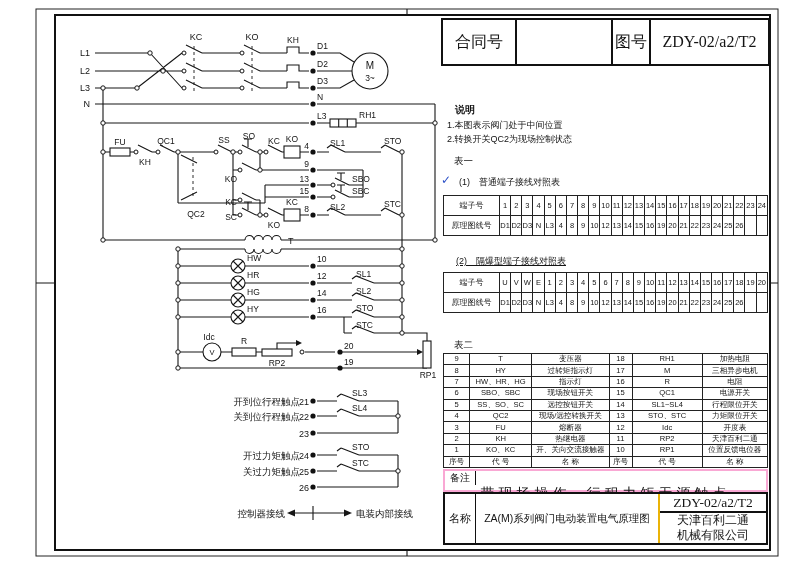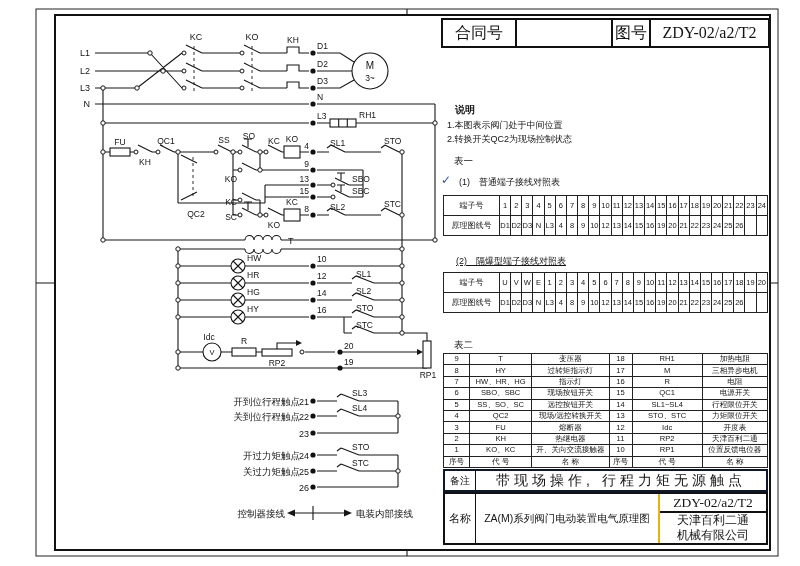--- a/index.html
+++ b/index.html
@@ -25,21 +25,21 @@
   .secLabel{font-size:9.5px;}
   .capLabel{font-size:9px;}
   .check{color:#2a4fc7;font-size:12px;font-weight:bold;}
   table.tt{border-collapse:collapse;table-layout:fixed;background:#fff;}
   table.tt td{border:1px solid #222;text-align:center;padding:0;overflow:hidden;white-space:nowrap;}
   table.term{width:325px;}
   table.term td{height:19px;font-size:7.5px;}
   table.term td.hd{font-size:8px;}
   table.comp{width:325px;}
   table.comp td{height:10.4px;font-size:7.6px;line-height:10px;}
-  .remark{display:flex;border:2px solid #0f172a;box-sizing:border-box;background:#fff;}
+  .remark{display:flex;border:2px solid #f9a8d4;box-sizing:border-box;background:#fff;flex-direction:column;}
   .remark .lab{width:30px;display:flex;align-items:center;justify-content:center;
                border-right:1px solid #111;font-size:10px;}
   .remark .txt{flex:1;display:flex;align-items:center;justify-content:center;
                font-size:14px;letter-spacing:4px;}
   .nameBlk{display:flex;border:2px solid #111;box-sizing:border-box;background:#fff;}
   .nameBlk .lab{width:30px;display:flex;align-items:center;justify-content:center;
                 border-right:1px solid #111;font-size:11px;line-height:1.25;text-align:center;}
   .nameBlk .lab span{display:block;width:1em;}
   .nameBlk .val{flex:1;display:flex;align-items:center;justify-content:center;
                 font-size:10.5px;border-right:2px solid #eab308;}
@@ -309,21 +309,21 @@
         <text x="300" y="475" text-anchor="end" font-size="9.5">关过力矩触点</text>
         <text x="352" y="396" text-anchor="start" font-size="8.5">SL3</text>
         <text x="352" y="411" text-anchor="start" font-size="8.5">SL4</text>
         <text x="352" y="450" text-anchor="start" font-size="8.5">STO</text>
         <text x="352" y="466" text-anchor="start" font-size="8.5">STC</text>
         <text x="285" y="517" text-anchor="end" font-size="9.5">控制器接线</text>
         <text x="356" y="517" text-anchor="start" font-size="9.5">电装内部接线</text>
       </g>
   </svg>
 
-  <div class="titleTable abs" style="left:441px;top:18px;width:329px;height:30px;">
+  <div class="titleTable abs" style="left:441px;top:18px;width:329px;height:48px;">
     <div class="c" style="width:72px;font-size:16px;">合同号</div>
     <div class="c bl" style="width:96px;font-size:13px;"></div>
     <div class="c bl" style="width:38px;font-size:16px;">图号</div>
     <div class="c bl serif" style="flex:1;font-size:16px;">ZDY-02/a2/T2</div>
   </div>
 
   <div class="abs noteTitle" style="left:455px;top:103px;">说明</div>
   <div class="abs noteItem" style="left:447px;top:119px;">1.本图表示阀门处于中间位置</div>
   <div class="abs noteItem" style="left:447px;top:133px;">2.转换开关QC2为现场控制状态</div>
 

